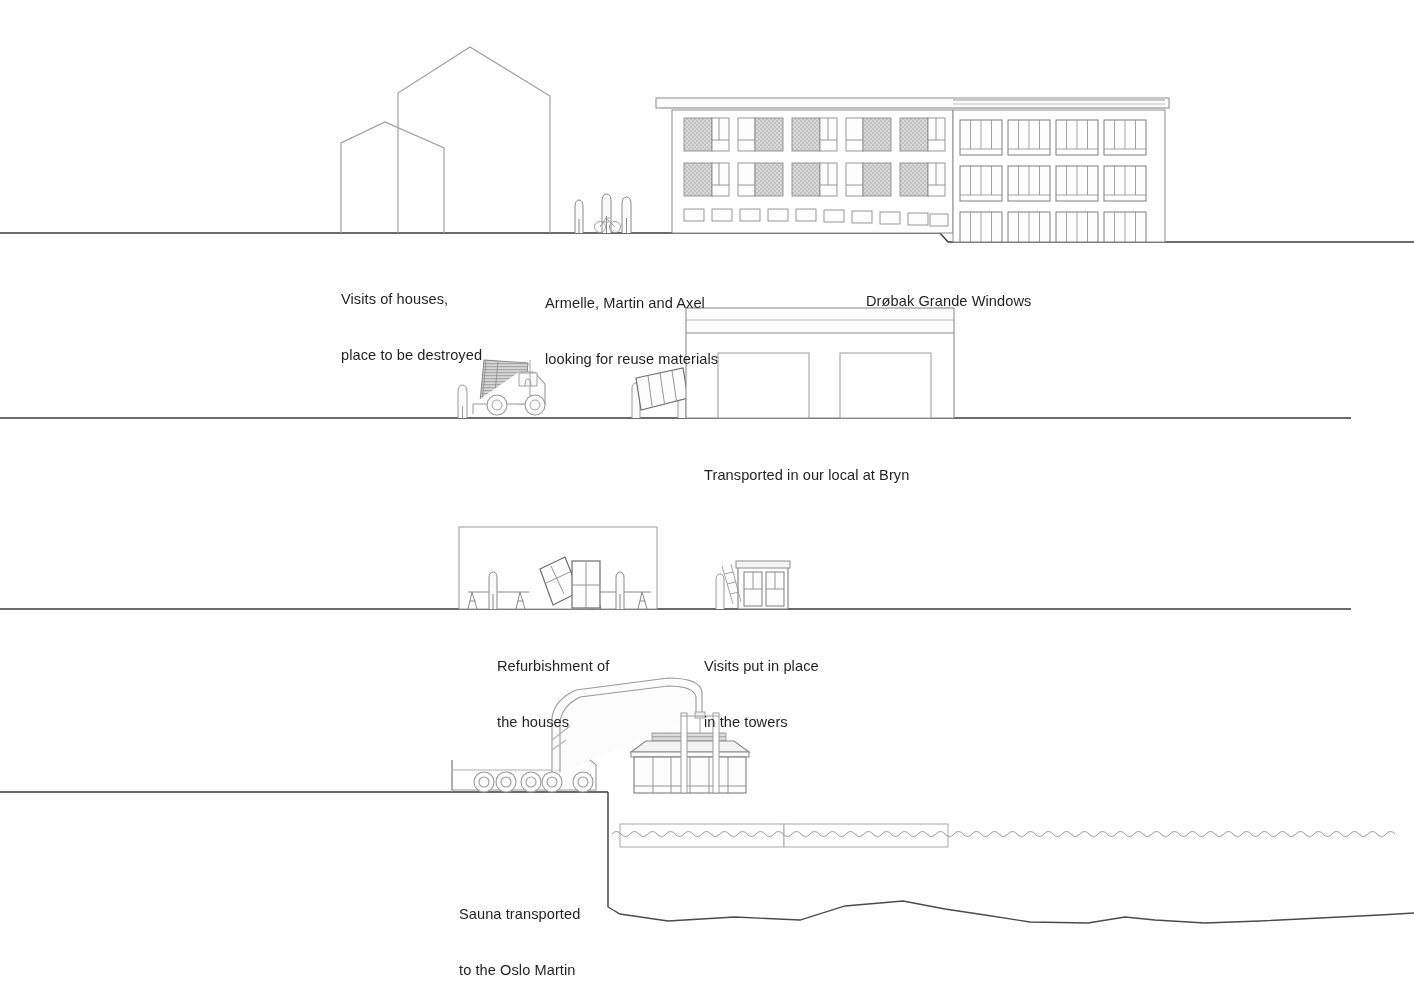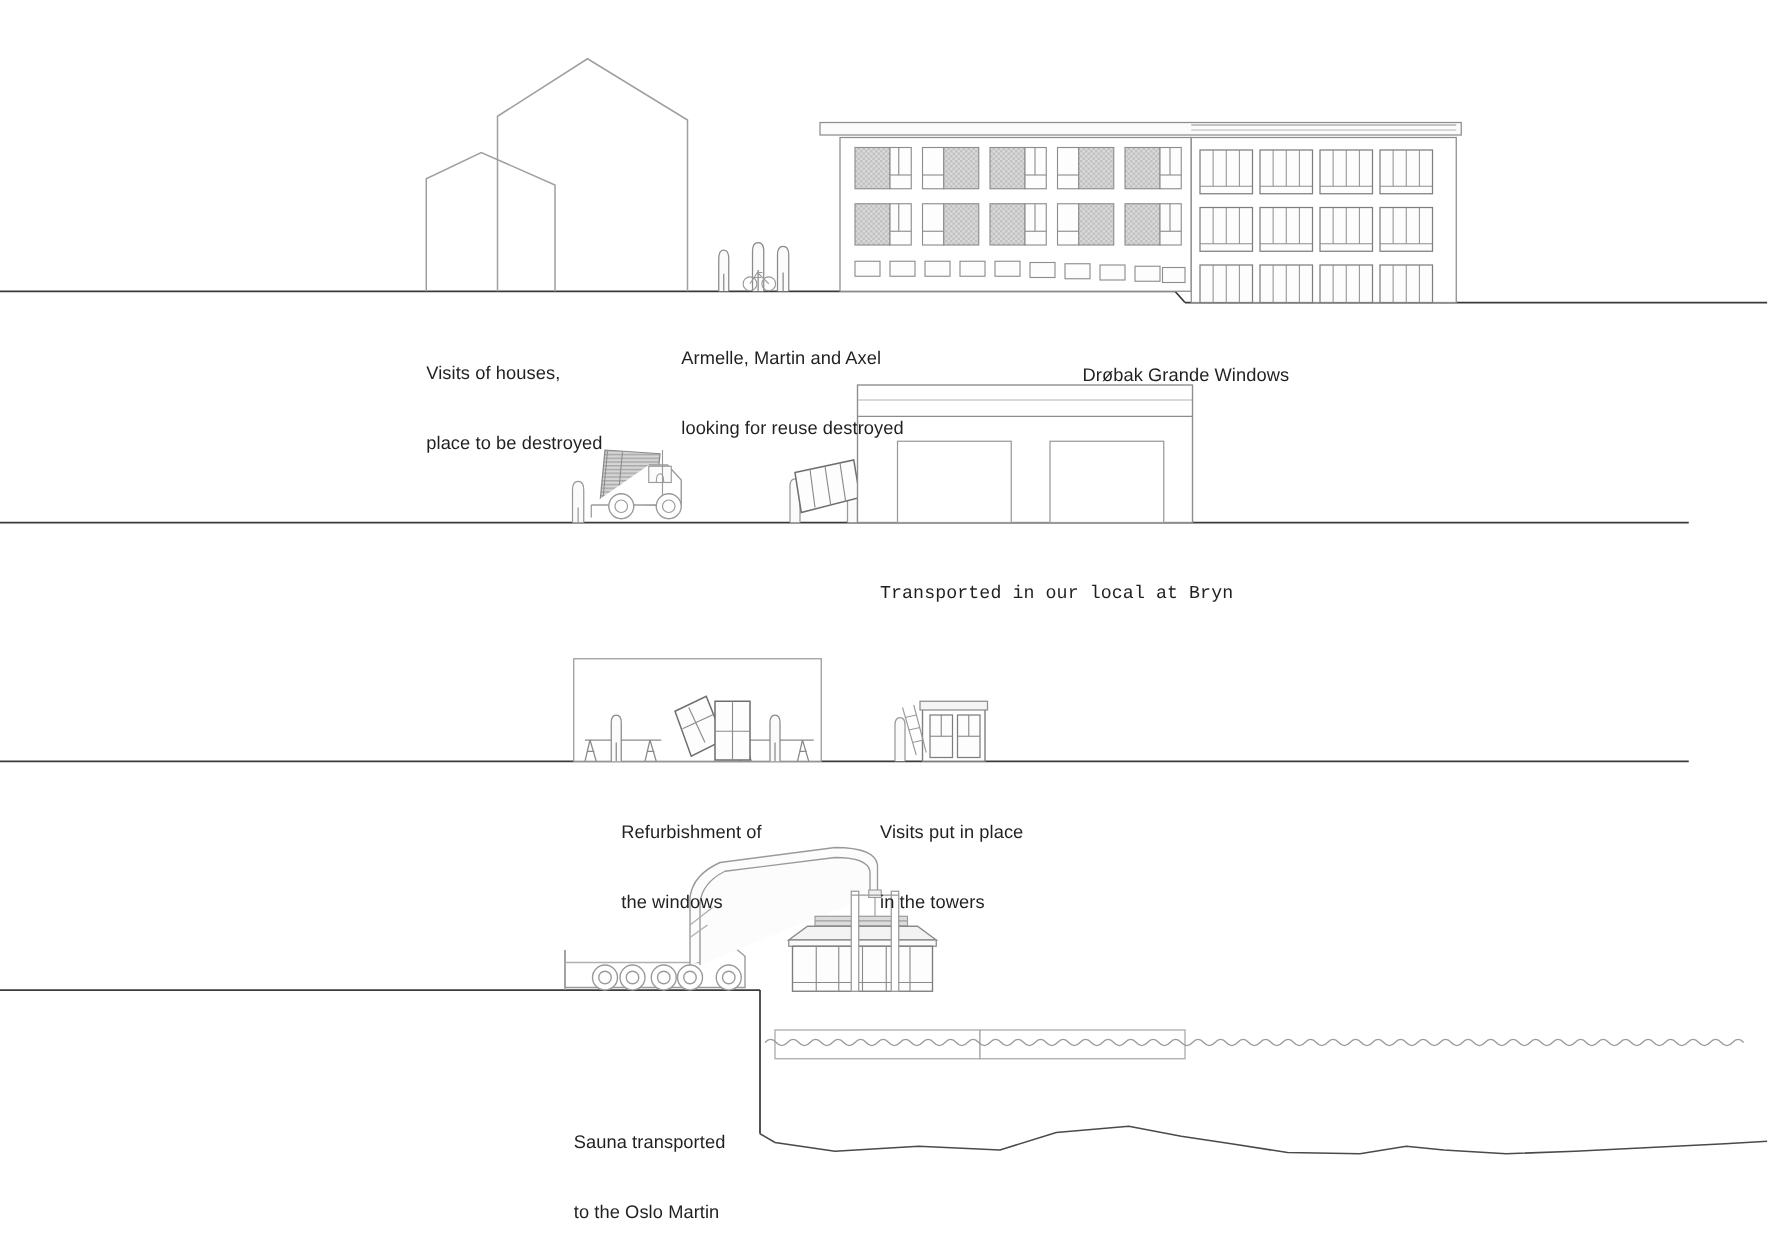--- a/index.html
+++ b/index.html
@@ -443,37 +443,37 @@
     <g>
       <path d="M608 907 L620 914 L668 921 L735 917 L800 920 L845 906 L903 901 L945 909 L985 915 L1030 922 L1088 923 L1125 917 L1155 920 L1205 923 L1260 921 L1320 918 L1380 915 L1414 913" fill="none" stroke="#4a4a4a" stroke-width="1.3"></path>
     </g>
   </svg>
 
   <div class="caption" style="left:341px; top:253px;">
     <div>Visits of houses,</div>
     <div>place to be destroyed</div>
   </div>
 
-  <div class="caption" style="left:545px; top:241px;">
+  <div class="caption" style="left:545px; top:257px;">
     <div>Armelle, Martin and Axel</div>
-    <div>looking for reuse destroyed</div>
+    <div>looking for reuse materials</div>
   </div>
 
   <div class="caption" style="left:866px; top:255px;">
     <div>Drøbak Grande Windows</div>
   </div>
 
 
-  <div class="caption" style="left:704px; top:429px;font-family:Liberation Mono, monospace;">
+  <div class="caption" style="left:704px; top:429px;">
     <div>Transported in our local at Bryn</div>
   </div>
 
   <div class="caption" style="left:497px; top:620px;">
     <div>Refurbishment of</div>
-    <div>the windows</div>
+    <div>the houses</div>
   </div>
 
   <div class="caption" style="left:704px; top:620px;">
     <div>Visits put in place</div>
     <div>in the towers</div>
   </div>
 
   <div class="caption" style="left:459px; top:868px;">
     <div>Sauna transported</div>
     <div>to the Oslo Martin</div>

